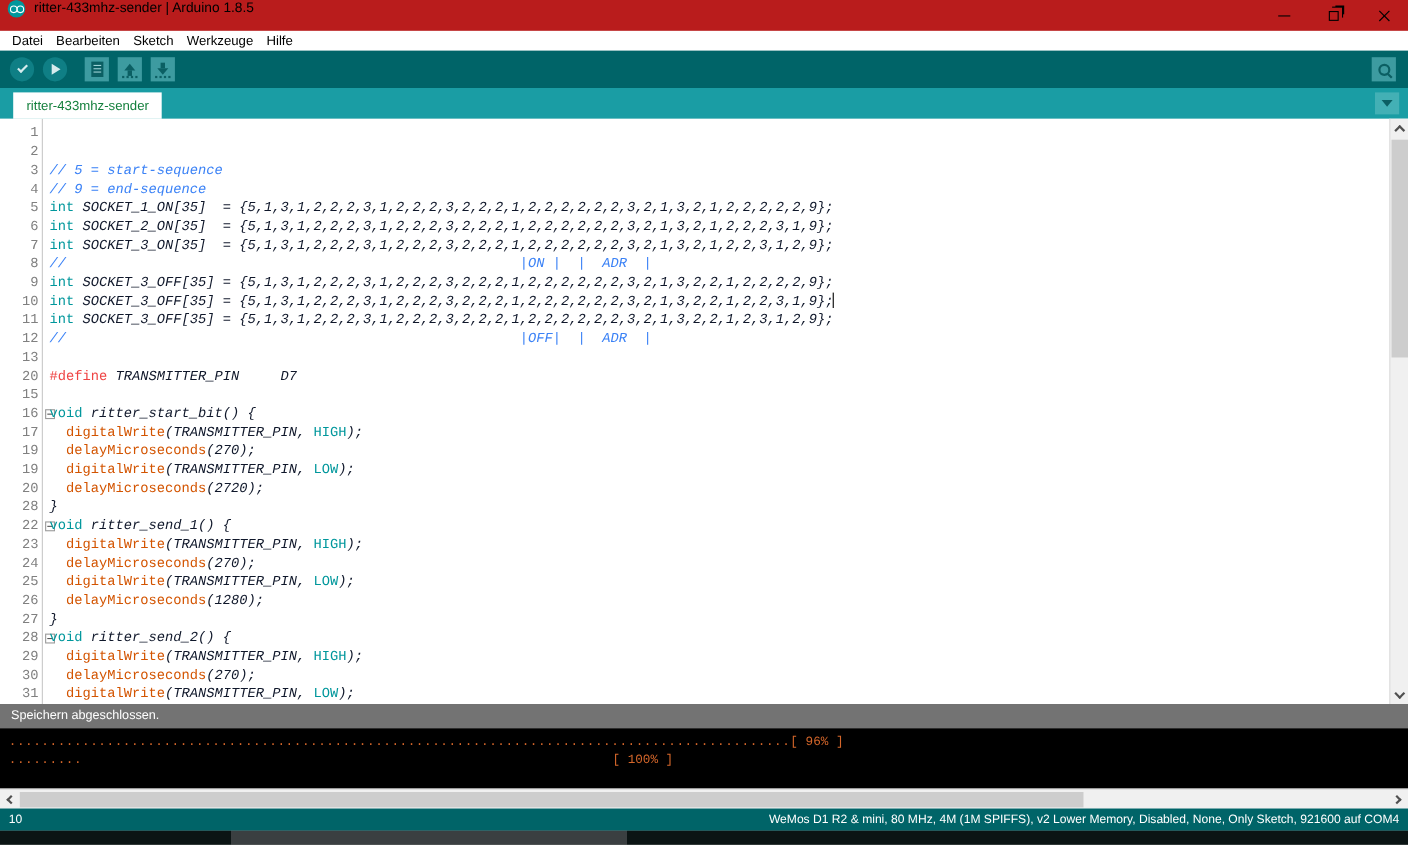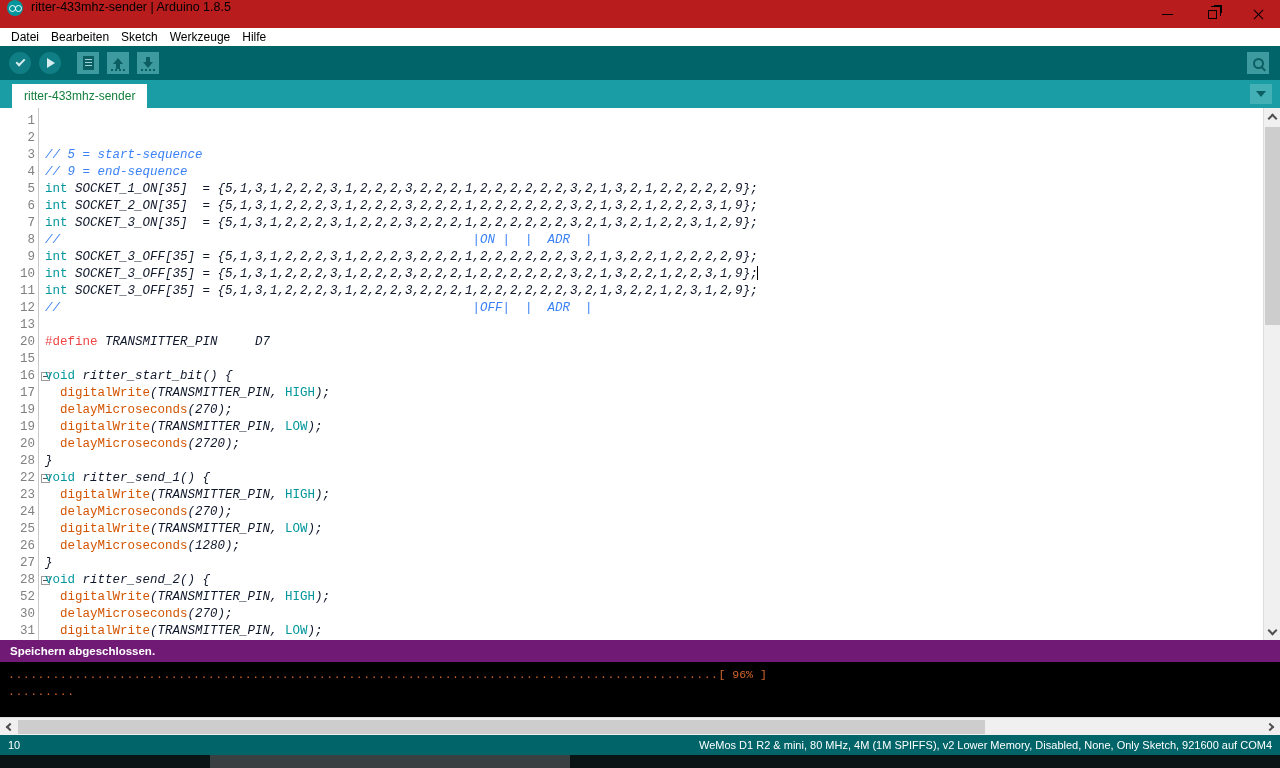--- a/index.html
+++ b/index.html
@@ -183,22 +183,22 @@
     width: 7px; height: 7px; border-left: 2px solid #505050; border-top: 2px solid #505050;
   }
   .chev-up { transform: rotate(45deg); margin-top: 3px; }
   .chev-dn { transform: rotate(-135deg); margin-bottom: 3px; }
   .vs-thumb {
     position: absolute; left: 1px; width: 15px; top: 19px; height: 198px; background: #cdcdcd;
   }
 
   
   .status-msg {
-    flex: 0 0 22px; background: #701a75; color: #ffffff; font-size: 11.5px;
-    display: flex; align-items: center; padding-left: 10px; white-space: nowrap; font-weight: bold;
+    flex: 0 0 22px; background: #737373; color: #ffffff; font-size: 11.5px;
+    display: flex; align-items: center; padding-left: 10px; white-space: nowrap;
   }
 
   
   .console {
     flex: 0 0 55px; background: #000000; color: #d4662a; padding: 4px 8px 0 8px;
     font-family: "Liberation Mono", "DejaVu Sans Mono", monospace; font-size: 11.5px;
     line-height: 17px; position: relative; overflow: hidden;
   }
   .console-line { white-space: pre; display: flex; }
   .dots { flex: 0 0 auto; letter-spacing: 0.5px; }
@@ -328,21 +328,21 @@
           <div class="gline">19</div>
           <div class="gline">20</div>
           <div class="gline">28</div>
           <div class="gline">22<span class="fold"></span></div>
           <div class="gline">23</div>
           <div class="gline">24</div>
           <div class="gline">25</div>
           <div class="gline">26</div>
           <div class="gline">27</div>
           <div class="gline">28<span class="fold"></span></div>
-          <div class="gline">52</div>
+          <div class="gline">29</div>
           <div class="gline">30</div>
           <div class="gline">31</div>
         </div>
       <div class="gutter-rule"></div>
       <div class="code" id="code"><div class="cl"></div><div class="cl"></div><div class="cl"><span class="c">// 5 = start-sequence</span></div><div class="cl"><span class="c">// 9 = end-sequence</span></div><div class="cl"><span class="k">int</span><span class="t"> SOCKET_1_ON[35]  = {5,1,3,1,2,2,2,3,1,2,2,2,3,2,2,2,1,2,2,2,2,2,2,3,2,1,3,2,1,2,2,2,2,2,9};</span></div><div class="cl"><span class="k">int</span><span class="t"> SOCKET_2_ON[35]  = {5,1,3,1,2,2,2,3,1,2,2,2,3,2,2,2,1,2,2,2,2,2,2,3,2,1,3,2,1,2,2,2,3,1,9};</span></div><div class="cl"><span class="k">int</span><span class="t"> SOCKET_3_ON[35]  = {5,1,3,1,2,2,2,3,1,2,2,2,3,2,2,2,1,2,2,2,2,2,2,3,2,1,3,2,1,2,2,3,1,2,9};</span></div><div class="cl"><span class="c">//                                                       |ON |  |  ADR  |</span></div><div class="cl"><span class="k">int</span><span class="t"> SOCKET_3_OFF[35] = {5,1,3,1,2,2,2,3,1,2,2,2,3,2,2,2,1,2,2,2,2,2,2,3,2,1,3,2,2,1,2,2,2,2,9};</span></div><div class="cl"><span class="k">int</span><span class="t"> SOCKET_3_OFF[35] = {5,1,3,1,2,2,2,3,1,2,2,2,3,2,2,2,1,2,2,2,2,2,2,3,2,1,3,2,2,1,2,2,3,1,9};</span><span class="caret"></span></div><div class="cl"><span class="k">int</span><span class="t"> SOCKET_3_OFF[35] = {5,1,3,1,2,2,2,3,1,2,2,2,3,2,2,2,1,2,2,2,2,2,2,3,2,1,3,2,2,1,2,3,1,2,9};</span></div><div class="cl"><span class="c">//                                                       |OFF|  |  ADR  |</span></div><div class="cl"></div><div class="cl"><span class="pp">#define</span><span class="t"> TRANSMITTER_PIN     D7</span></div><div class="cl"></div><div class="cl"><span class="k">void</span><span class="t"> ritter_start_bit() {</span></div><div class="cl"><span class="t">  </span><span class="f">digitalWrite</span><span class="t">(TRANSMITTER_PIN, </span><span class="lit">HIGH</span><span class="t">);</span></div><div class="cl"><span class="t">  </span><span class="f">delayMicroseconds</span><span class="t">(270);</span></div><div class="cl"><span class="t">  </span><span class="f">digitalWrite</span><span class="t">(TRANSMITTER_PIN, </span><span class="lit">LOW</span><span class="t">);</span></div><div class="cl"><span class="t">  </span><span class="f">delayMicroseconds</span><span class="t">(2720);</span></div><div class="cl"><span class="t">}</span></div><div class="cl"><span class="k">void</span><span class="t"> ritter_send_1() {</span></div><div class="cl"><span class="t">  </span><span class="f">digitalWrite</span><span class="t">(TRANSMITTER_PIN, </span><span class="lit">HIGH</span><span class="t">);</span></div><div class="cl"><span class="t">  </span><span class="f">delayMicroseconds</span><span class="t">(270);</span></div><div class="cl"><span class="t">  </span><span class="f">digitalWrite</span><span class="t">(TRANSMITTER_PIN, </span><span class="lit">LOW</span><span class="t">);</span></div><div class="cl"><span class="t">  </span><span class="f">delayMicroseconds</span><span class="t">(1280);</span></div><div class="cl"><span class="t">}</span></div><div class="cl"><span class="k">void</span><span class="t"> ritter_send_2() {</span></div><div class="cl"><span class="t">  </span><span class="f">digitalWrite</span><span class="t">(TRANSMITTER_PIN, </span><span class="lit">HIGH</span><span class="t">);</span></div><div class="cl"><span class="t">  </span><span class="f">delayMicroseconds</span><span class="t">(270);</span></div><div class="cl"><span class="t">  </span><span class="f">digitalWrite</span><span class="t">(TRANSMITTER_PIN, </span><span class="lit">LOW</span><span class="t">);</span></div></div>
     </div>
     <div class="vscroll">
       <div class="vs-arrow up">
           <span class="chev-up"></span>
         </div>
@@ -350,21 +350,21 @@
       <div class="vs-arrow dn">
           <span class="chev-dn"></span>
         </div>
     </div>
   </div>
 
   <div class="status-msg">Speichern abgeschlossen.</div>
 
   <div class="console" id="console">
       <div class="console-line"><span class="dots">................................................................................................</span><span class="pct">[ 96% ]</span></div>
-      <div class="console-line"><span class="dots">.........</span></div>
+      <div class="console-line"><span class="dots">.........</span><span class="pct">[ 100% ]</span></div>
     </div>
 
   <div class="hscroll">
     <div class="hs-arrow">
         <span class="chev-l"></span>
       </div>
     <div class="hs-thumb"></div>
     <div class="hs-arrow" style="margin-left:auto">
         <span class="chev-r"></span>
       </div>

